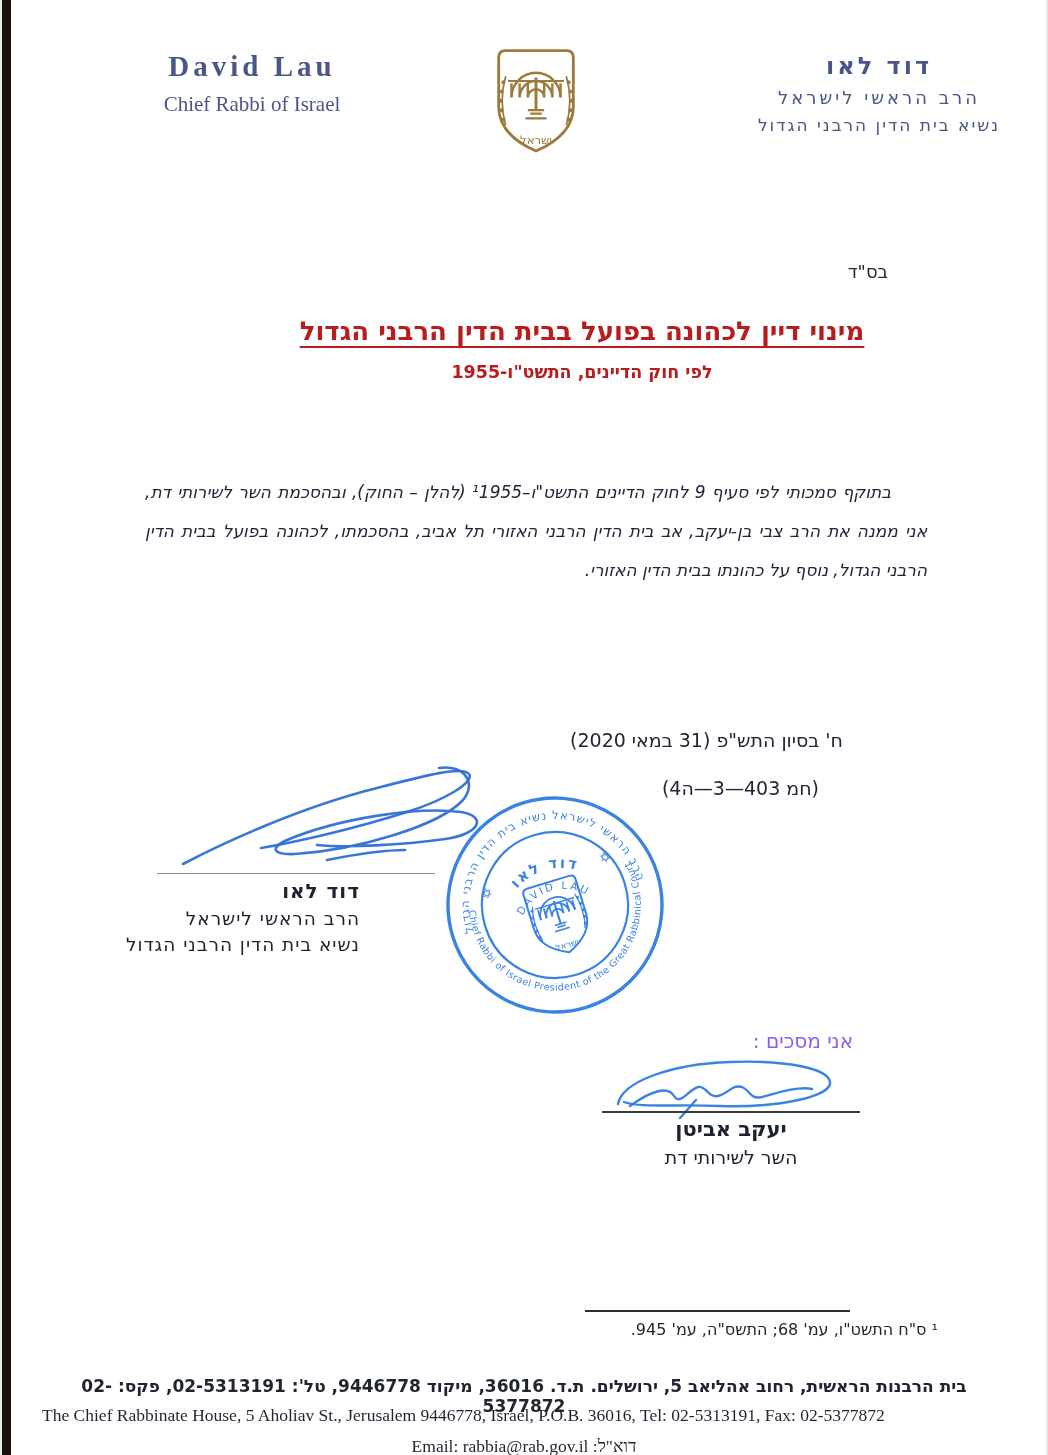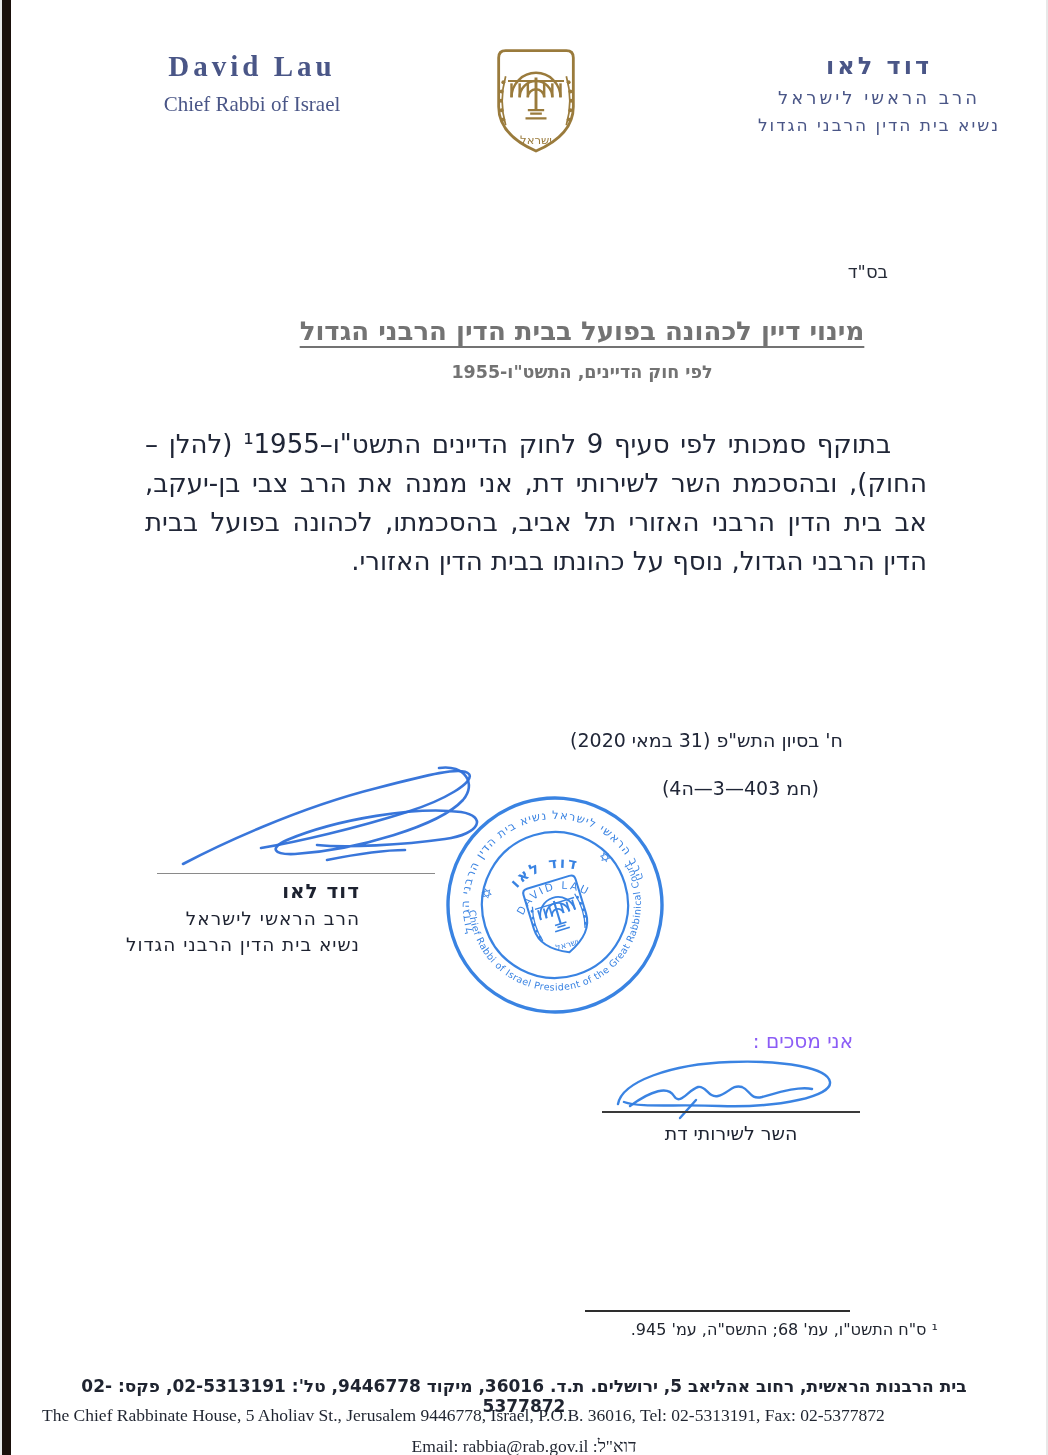--- a/index.html
+++ b/index.html
@@ -18,27 +18,27 @@
   .hdr-en-t2{font-size:18px;margin-top:3px;}
   .emblem-box{position:absolute;left:487px;top:46px;color:#9a7b3c;}
   .hdr-he{position:absolute;right:42px;top:52px;width:250px;text-align:center;
           direction:rtl;color:#4a5687;}
   .hdr-he-name{font-size:24px;font-weight:bold;letter-spacing:3px;}
   .hdr-he-t1{font-size:18px;letter-spacing:3px;margin-top:7px;}
   .hdr-he-t2{font-size:17px;letter-spacing:2px;margin-top:7px;}
 
   .besd{position:absolute;right:158px;top:261px;font-size:18px;direction:rtl;color:#262b38;}
 
-  .doc-head{position:absolute;left:190px;width:780px;top:316px;text-align:center;direction:rtl;color:#737373;}
+  .doc-head{position:absolute;left:190px;width:780px;top:316px;text-align:center;direction:rtl;color:#b91c1c;}
   .doc-title{font-size:26px;font-weight:bold;text-decoration:underline;
              text-underline-offset:6px;text-decoration-thickness:2px;}
   .doc-subtitle{font-size:17.5px;font-weight:bold;margin-top:16px;}
 
-  .doc-body{position:absolute;left:143px;width:782px;top:425px;direction:rtl;
-            text-align:justify;font-size:26px;line-height:39px;color:#202637;}
+  .doc-body{position:absolute;left:143px;width:782px;top:473px;direction:rtl;
+            text-align:justify;font-size:17px;line-height:39px;color:#202637;font-style:italic;}
   .doc-body p{margin:0;}
   .doc-body .p1{text-indent:36px;}
   .doc-body .p2{text-indent:30px;margin-top:3px;}
 
   .date-block{position:absolute;right:203px;top:729px;direction:rtl;text-align:right;
               font-size:19px;color:#202637;}
   .ref-line{margin-top:26px;margin-left:0;padding-right:0;margin-right:24px;}
 
   
   .sig1-svg{position:absolute;left:175px;top:762px;}
@@ -195,20 +195,21 @@
   </div>
 
   <div class="consent-label">אני מסכים :</div>
   <svg class="sig2-svg" width="250" height="66" viewBox="0 0 250 66">
     <path class="sig-stroke2" d="M 18,48 C 22,26 70,8 130,6 C 185,4 228,12 230,26 C 232,40 180,52 120,50 C 75,48 40,52 24,46"></path>
     <path class="sig-stroke2" d="M 30,50 C 52,34 68,30 74,40 C 80,50 88,34 98,31 C 106,29 108,42 118,40 C 128,38 132,28 142,31 C 150,34 150,44 162,41 C 180,36 200,30 212,33"></path>
     <path class="sig-stroke2" d="M 96,44 L 80,62"></path>
   </svg>
   <div class="sig2-line"></div>
   <div class="signer2">
+    <div class="signer2-name">יעקב אביטן</div>
     <div class="signer2-title">השר לשירותי דת</div>
   </div>
 
   <div class="fn-rule"></div>
   <div class="fn-text">¹ ס"ח התשט"ו, עמ' 68; התשס"ה, עמ' 945.</div>
 
   <div class="footer-he">בית הרבנות הראשית, רחוב אהליאב 5, ירושלים. ת.ד. 36016, מיקוד 9446778, טל': ‎02-5313191‎, פקס: ‎02-5377872‎</div>
   <div class="footer-en">The Chief Rabbinate House, 5 Aholiav St., Jerusalem 9446778, Israel, P.O.B. 36016, Tel: 02-5313191, Fax: 02-5377872</div>
   <div class="footer-email">דוא"ל: Email: rabbia@rab.gov.il</div>
 </div>

